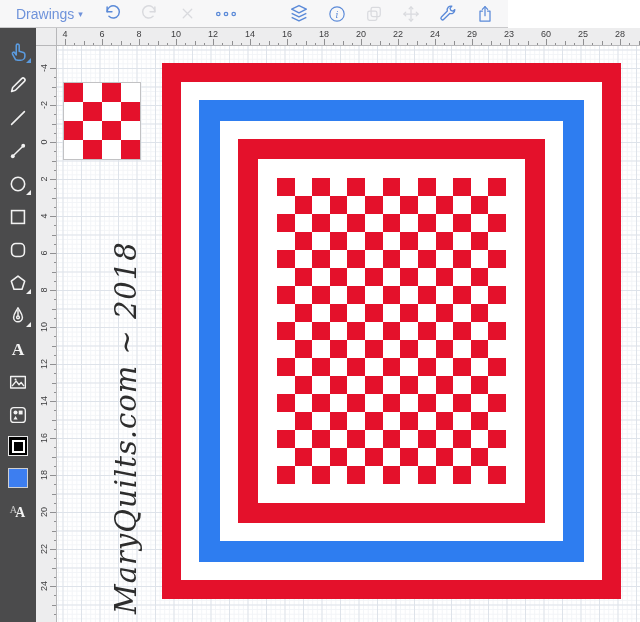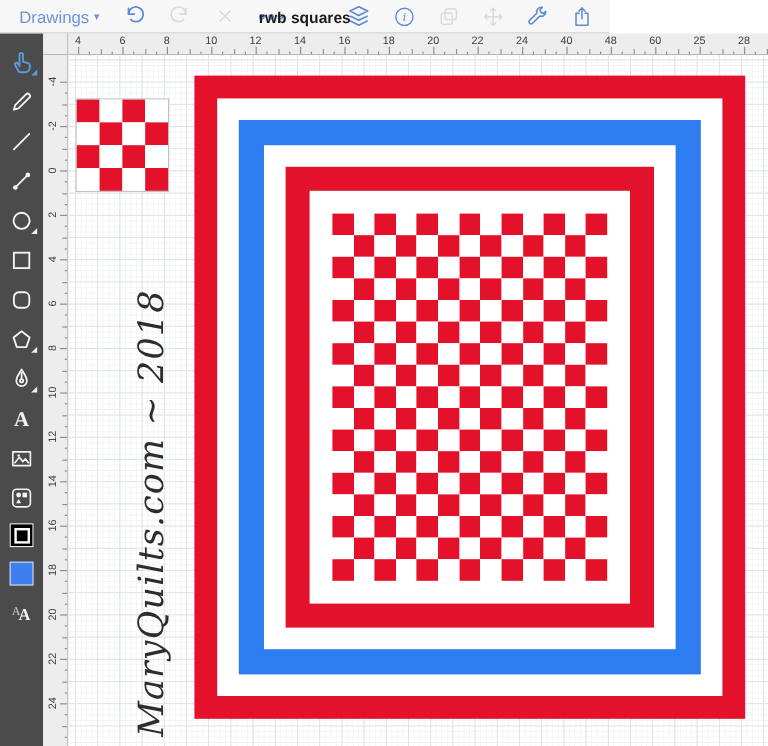--- a/index.html
+++ b/index.html
@@ -92,21 +92,20 @@
       </button>
       <button class="tb-btn">
         <svg width="24" height="14" viewBox="0 0 28 14" fill="none" stroke="currentColor" stroke-width="1.5">
           <circle cx="5" cy="7" r="2"></circle>
             <circle cx="14" cy="7" r="2"></circle>
             <circle cx="23" cy="7" r="2"></circle>
         </svg>
       </button>
     </div>
 
-    <div class="tb-title">rwb squares</div>
 
     <div class="tb-right">
       <button class="tb-btn">
         <svg width="22" height="22" viewBox="0 0 24 24" fill="none" stroke="currentColor" stroke-width="1.5" stroke-linejoin="round">
           <path d="M12 2.8 20 6.8 12 10.8 4 6.8z"></path>
             <path d="M4 11.2 l8 4 8-4"></path>
             <path d="M4 15.6 l8 4 8-4"></path>
         </svg>
       </button>
       <button class="tb-btn">
@@ -278,26 +277,26 @@
       <span class="rlabel" style="left: 341px;">22</span>
       <div class="tick minor" style="left: 350.25px;"></div>
       <div class="tick mid" style="left: 359.5px;"></div>
       <div class="tick minor" style="left: 368.75px;"></div>
       <div class="tick major" style="left: 378px;"></div>
       <span class="rlabel" style="left: 378px;">24</span>
       <div class="tick minor" style="left: 387.25px;"></div>
       <div class="tick mid" style="left: 396.5px;"></div>
       <div class="tick minor" style="left: 405.75px;"></div>
       <div class="tick major" style="left: 415px;"></div>
-      <span class="rlabel" style="left: 415px;">40</span>
+      <span class="rlabel" style="left: 415px;">29</span>
       <div class="tick minor" style="left: 424.25px;"></div>
       <div class="tick mid" style="left: 433.5px;"></div>
       <div class="tick minor" style="left: 442.75px;"></div>
       <div class="tick major" style="left: 452px;"></div>
-      <span class="rlabel" style="left: 452px;">48</span>
+      <span class="rlabel" style="left: 452px;">23</span>
       <div class="tick minor" style="left: 461.25px;"></div>
       <div class="tick mid" style="left: 470.5px;"></div>
       <div class="tick minor" style="left: 479.75px;"></div>
       <div class="tick major" style="left: 489px;"></div>
       <span class="rlabel" style="left: 489px;">60</span>
       <div class="tick minor" style="left: 498.25px;"></div>
       <div class="tick mid" style="left: 507.5px;"></div>
       <div class="tick minor" style="left: 516.75px;"></div>
       <div class="tick major" style="left: 526px;"></div>
       <span class="rlabel" style="left: 526px;">25</span>

